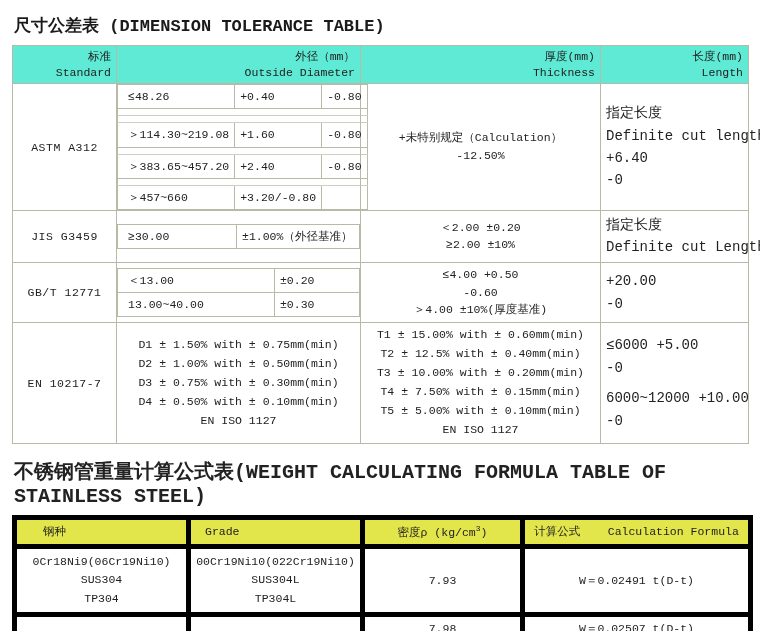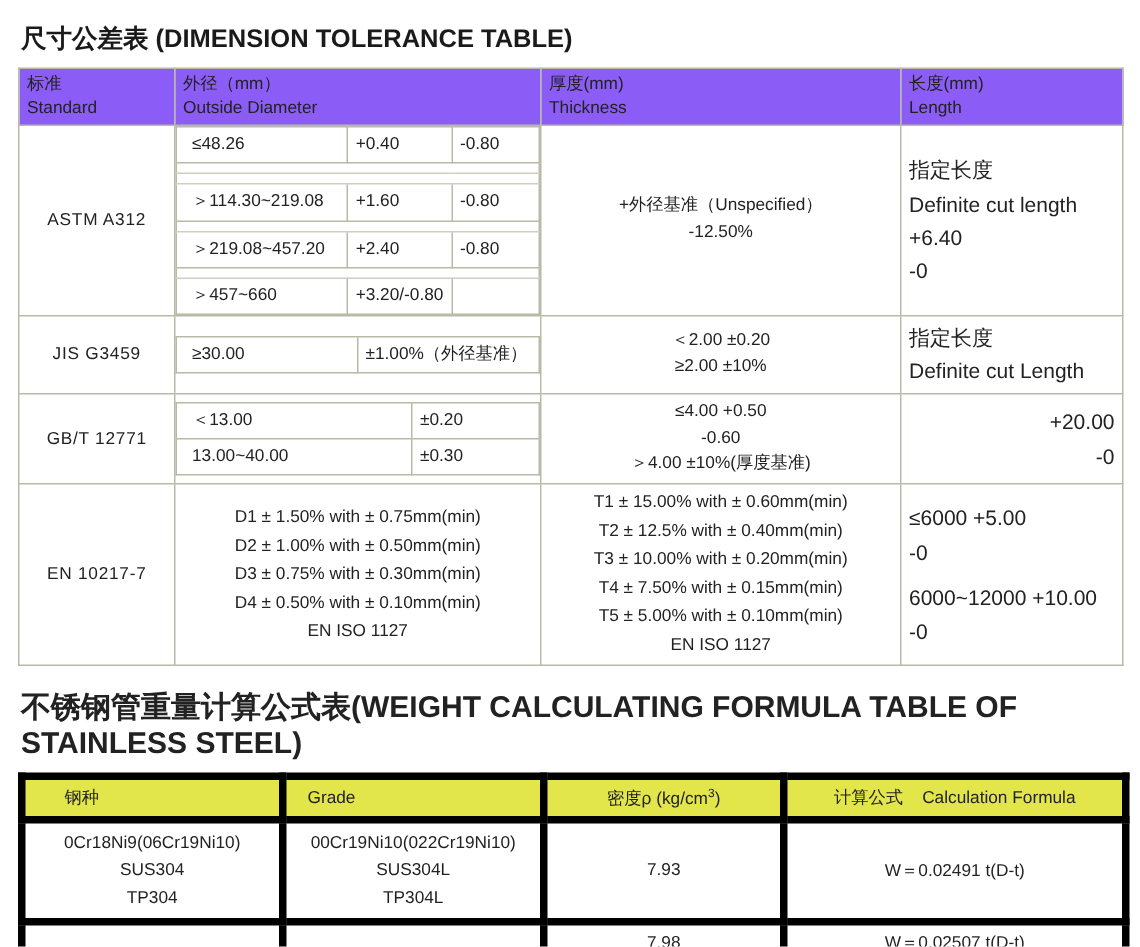--- a/index.html
+++ b/index.html
@@ -13,20 +13,21 @@
     font-family: "Liberation Sans", sans-serif;
     color: #222;
     overflow: hidden;
   }
   .page {
     width: 760px;
     height: 631px;
     position: relative;
     box-sizing: border-box;
     padding: 10px 12px 0 12px;
+    font-family: Liberation Mono, monospace;
   }
   .title {
     font-size: 17px;
     font-weight: bold;
     color: #1a1a1a;
     margin: 4px 0 8px 2px;
     letter-spacing: 0px;
   }
   .title .cn { font-size: 17px; }
   .title .en { font-size: 17px; }
@@ -37,22 +38,22 @@
     table-layout: fixed;
   }
   table.tbl td, table.tbl th {
     border: 1px solid #b9b9a8;
     padding: 3px 5px;
     vertical-align: middle;
     font-size: 11.5px;
     color: #222;
   }
   .hdr td {
-    background: #8b5cf6;
-    text-align: left;
+    background: #5eead4;
+    text-align: right;
     font-size: 12px;
     line-height: 1.35;
     padding: 6px 4px;
     border-color: #b9b9a8;
   }
   .hdr .sub { display: block; }
   .rowlabel {
     text-align: center;
     font-size: 12px;
     letter-spacing: 0.5px;
@@ -176,37 +177,37 @@
                 </tr>
           <tr>
             <td class="c1">＞114.30~219.08</td>
             <td class="c2">+1.60</td>
             <td class="c3">-0.80</td>
           </tr>
           <tr class="sep-row">
                   <td colspan="3"></td>
                 </tr>
           <tr>
-            <td class="c1">＞219.08~457.20</td>
+            <td class="c1">＞383.65~457.20</td>
             <td class="c2">+2.40</td>
             <td class="c3">-0.80</td>
           </tr>
           <tr class="sep-row">
                   <td colspan="3"></td>
                 </tr>
           <tr>
             <td class="c1">＞457~660</td>
             <td class="c2">+3.20/-0.80</td>
             <td class="c3"></td>
           </tr>
         </tbody>
             </table>
       </td>
       <td class="plainlines center">
-        <div>+外径基准（Unspecified）</div>
+        <div>+未特别规定（Calculation）</div>
         <div>-12.50%</div>
       </td>
       <td class="len-block">
         <div>指定长度</div>
         <div>Definite cut length</div>
         <div>+6.40</div>
         <div>-0</div>
       </td>
     </tr>
 
@@ -246,21 +247,21 @@
             <td class="c2" colspan="2">±0.30</td>
           </tr>
         </tbody>
             </table>
       </td>
       <td class="plainlines center">
         <div>≤4.00          +0.50</div>
         <div>                    -0.60</div>
         <div>＞4.00      ±10%(厚度基准)</div>
       </td>
-      <td class="len-block" style="text-align:right">
+      <td class="len-block" style="text-align:left">
         <div>+20.00</div>
         <div>-0</div>
       </td>
     </tr>
 
     <tr>
       <td class="rowlabel">EN  10217-7</td>
       <td class="en-block">
         <div>D1 ± 1.50%  with ± 0.75mm(min)</div>
         <div>D2 ± 1.00%  with ± 0.50mm(min)</div>

